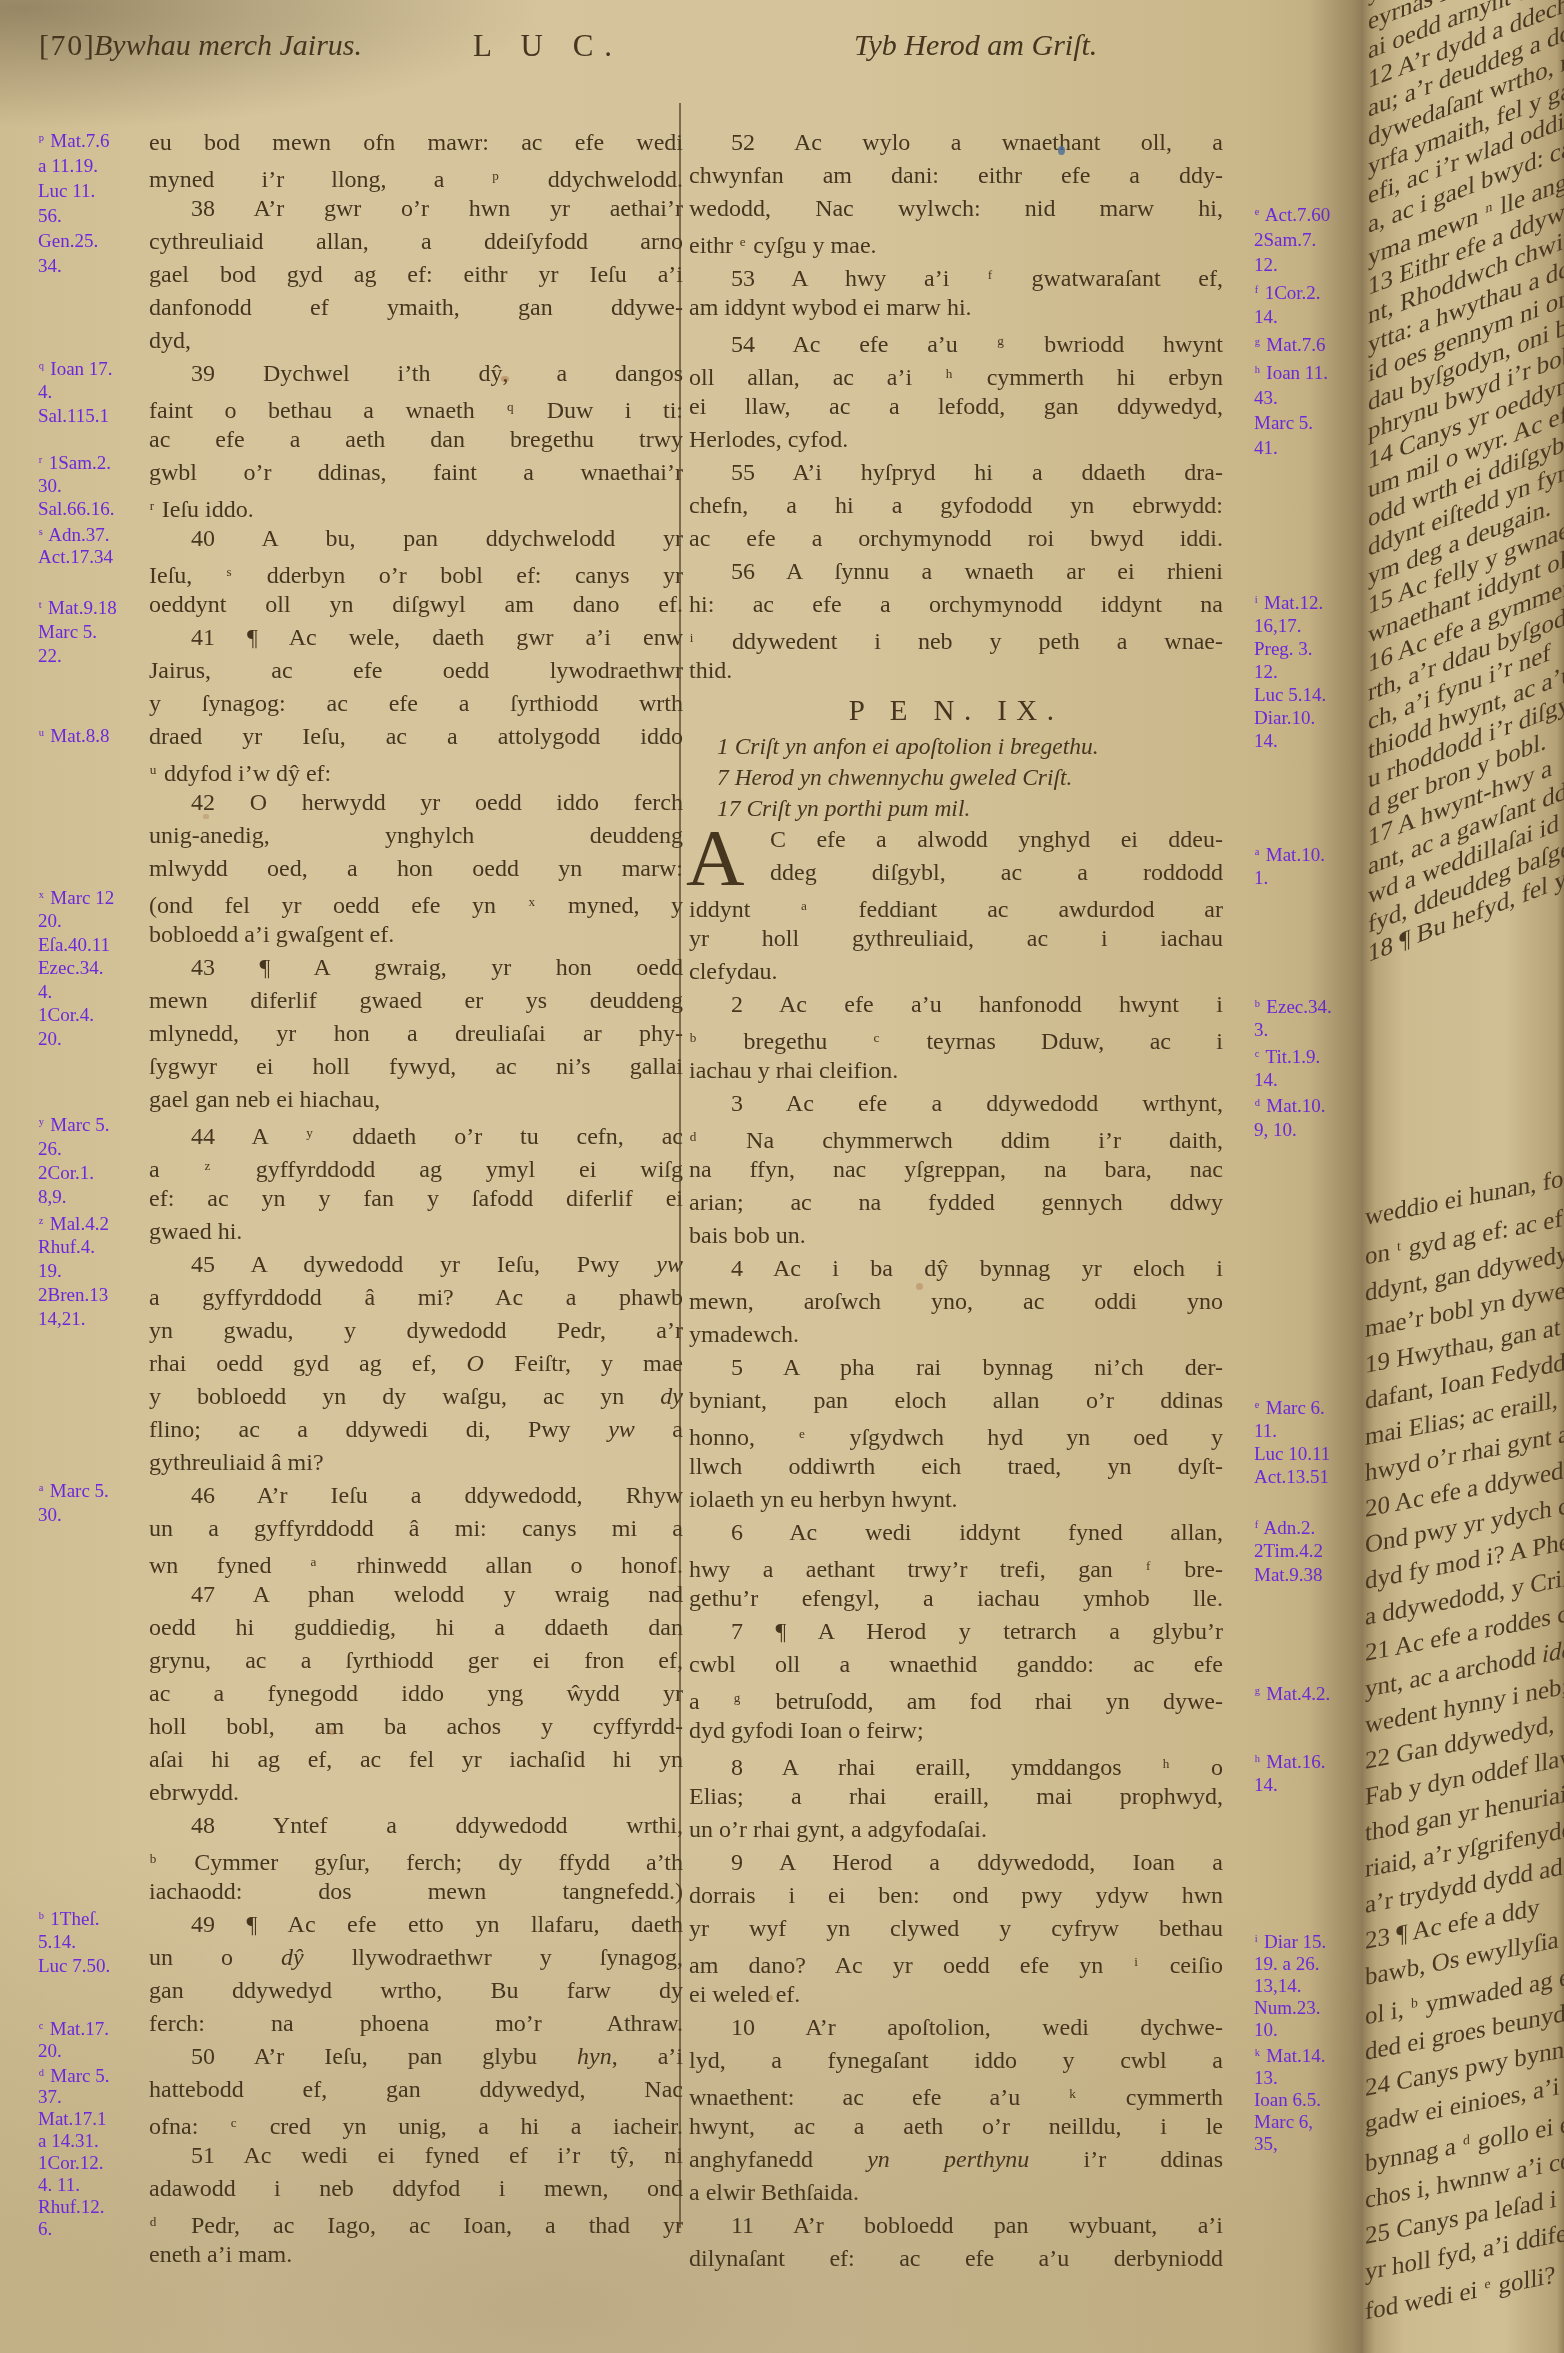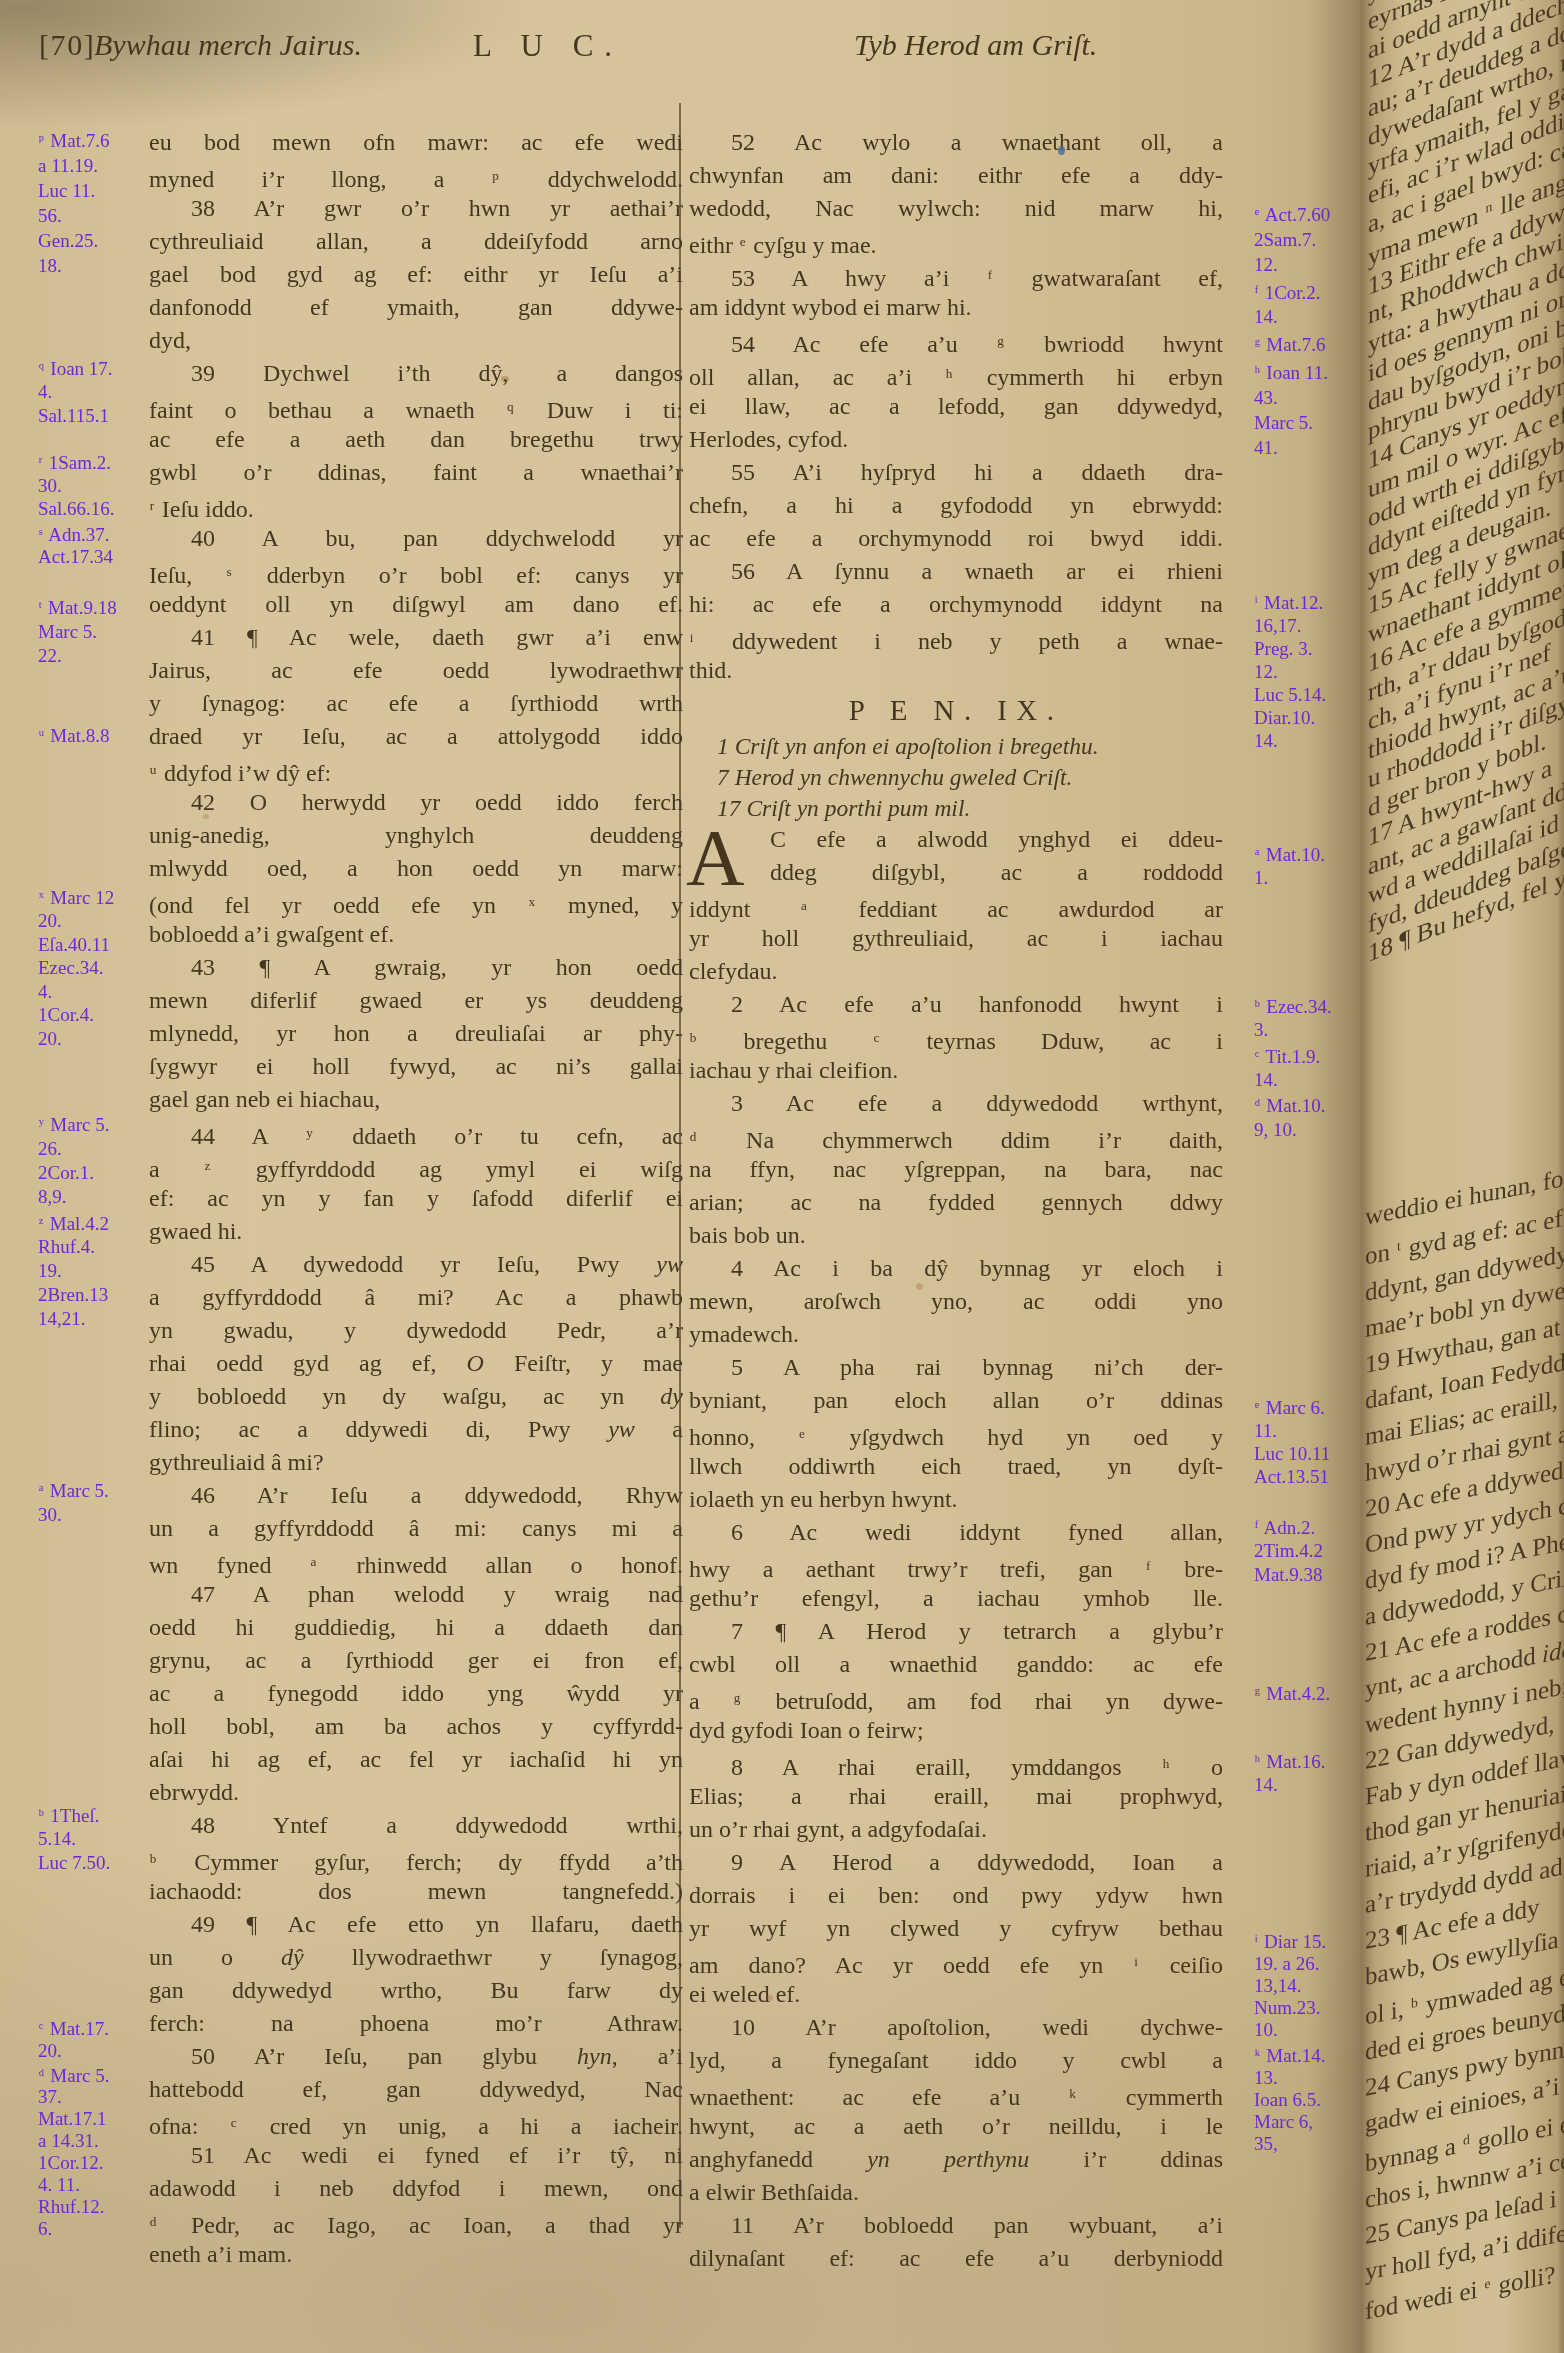--- a/index.html
+++ b/index.html
@@ -67,21 +67,21 @@
   <div class="hdr" id="ctitle">L U C.</div>
   <div class="hdr" id="rtitle">Tyb Herod am Griſt.</div>
 
   <div id="lmargin">
       <div class="mnblock" style="top: 125px; line-height: 25px;">
         <span class="mnl"><sup>p</sup> Mat.7.6</span>
         <span class="mnl">a 11.19.</span>
         <span class="mnl">Luc 11.</span>
         <span class="mnl">56.</span>
         <span class="mnl">Gen.25.</span>
-        <span class="mnl">18.</span>
+        <span class="mnl">34.</span>
       </div>
       <div class="mnblock" style="top: 354px; line-height: 23.5px;">
         <span class="mnl"><sup>q</sup> Ioan 17.</span>
         <span class="mnl">4.</span>
         <span class="mnl">Sal.115.1</span>
       </div>
       <div class="mnblock" style="top: 448px; line-height: 23px;">
         <span class="mnl"><sup>r</sup> 1Sam.2.</span>
         <span class="mnl">30.</span>
         <span class="mnl">Sal.66.16.</span>
@@ -113,21 +113,21 @@
         <span class="mnl"><sup>z</sup> Mal.4.2</span>
         <span class="mnl">Rhuf.4.</span>
         <span class="mnl">19.</span>
         <span class="mnl">2Bren.13</span>
         <span class="mnl">14,21.</span>
       </div>
       <div class="mnblock" style="top: 1476px; line-height: 24px;">
         <span class="mnl"><sup>a</sup> Marc 5.</span>
         <span class="mnl">30.</span>
       </div>
-      <div class="mnblock" style="top: 1801px; line-height: 23.5px;">
+      <div class="mnblock" style="top: 1904px; line-height: 23.5px;">
         <span class="mnl"><sup>b</sup> 1Theſ.</span>
         <span class="mnl">5.14.</span>
         <span class="mnl">Luc 7.50.</span>
       </div>
       <div class="mnblock" style="top: 2015px; line-height: 22px;">
         <span class="mnl"><sup>c</sup> Mat.17.</span>
         <span class="mnl">20.</span>
         <span class="mnl"><sup>d</sup> Marc 5.</span>
         <span class="mnl">37.</span>
         <span class="mnl">Mat.17.1</span>

